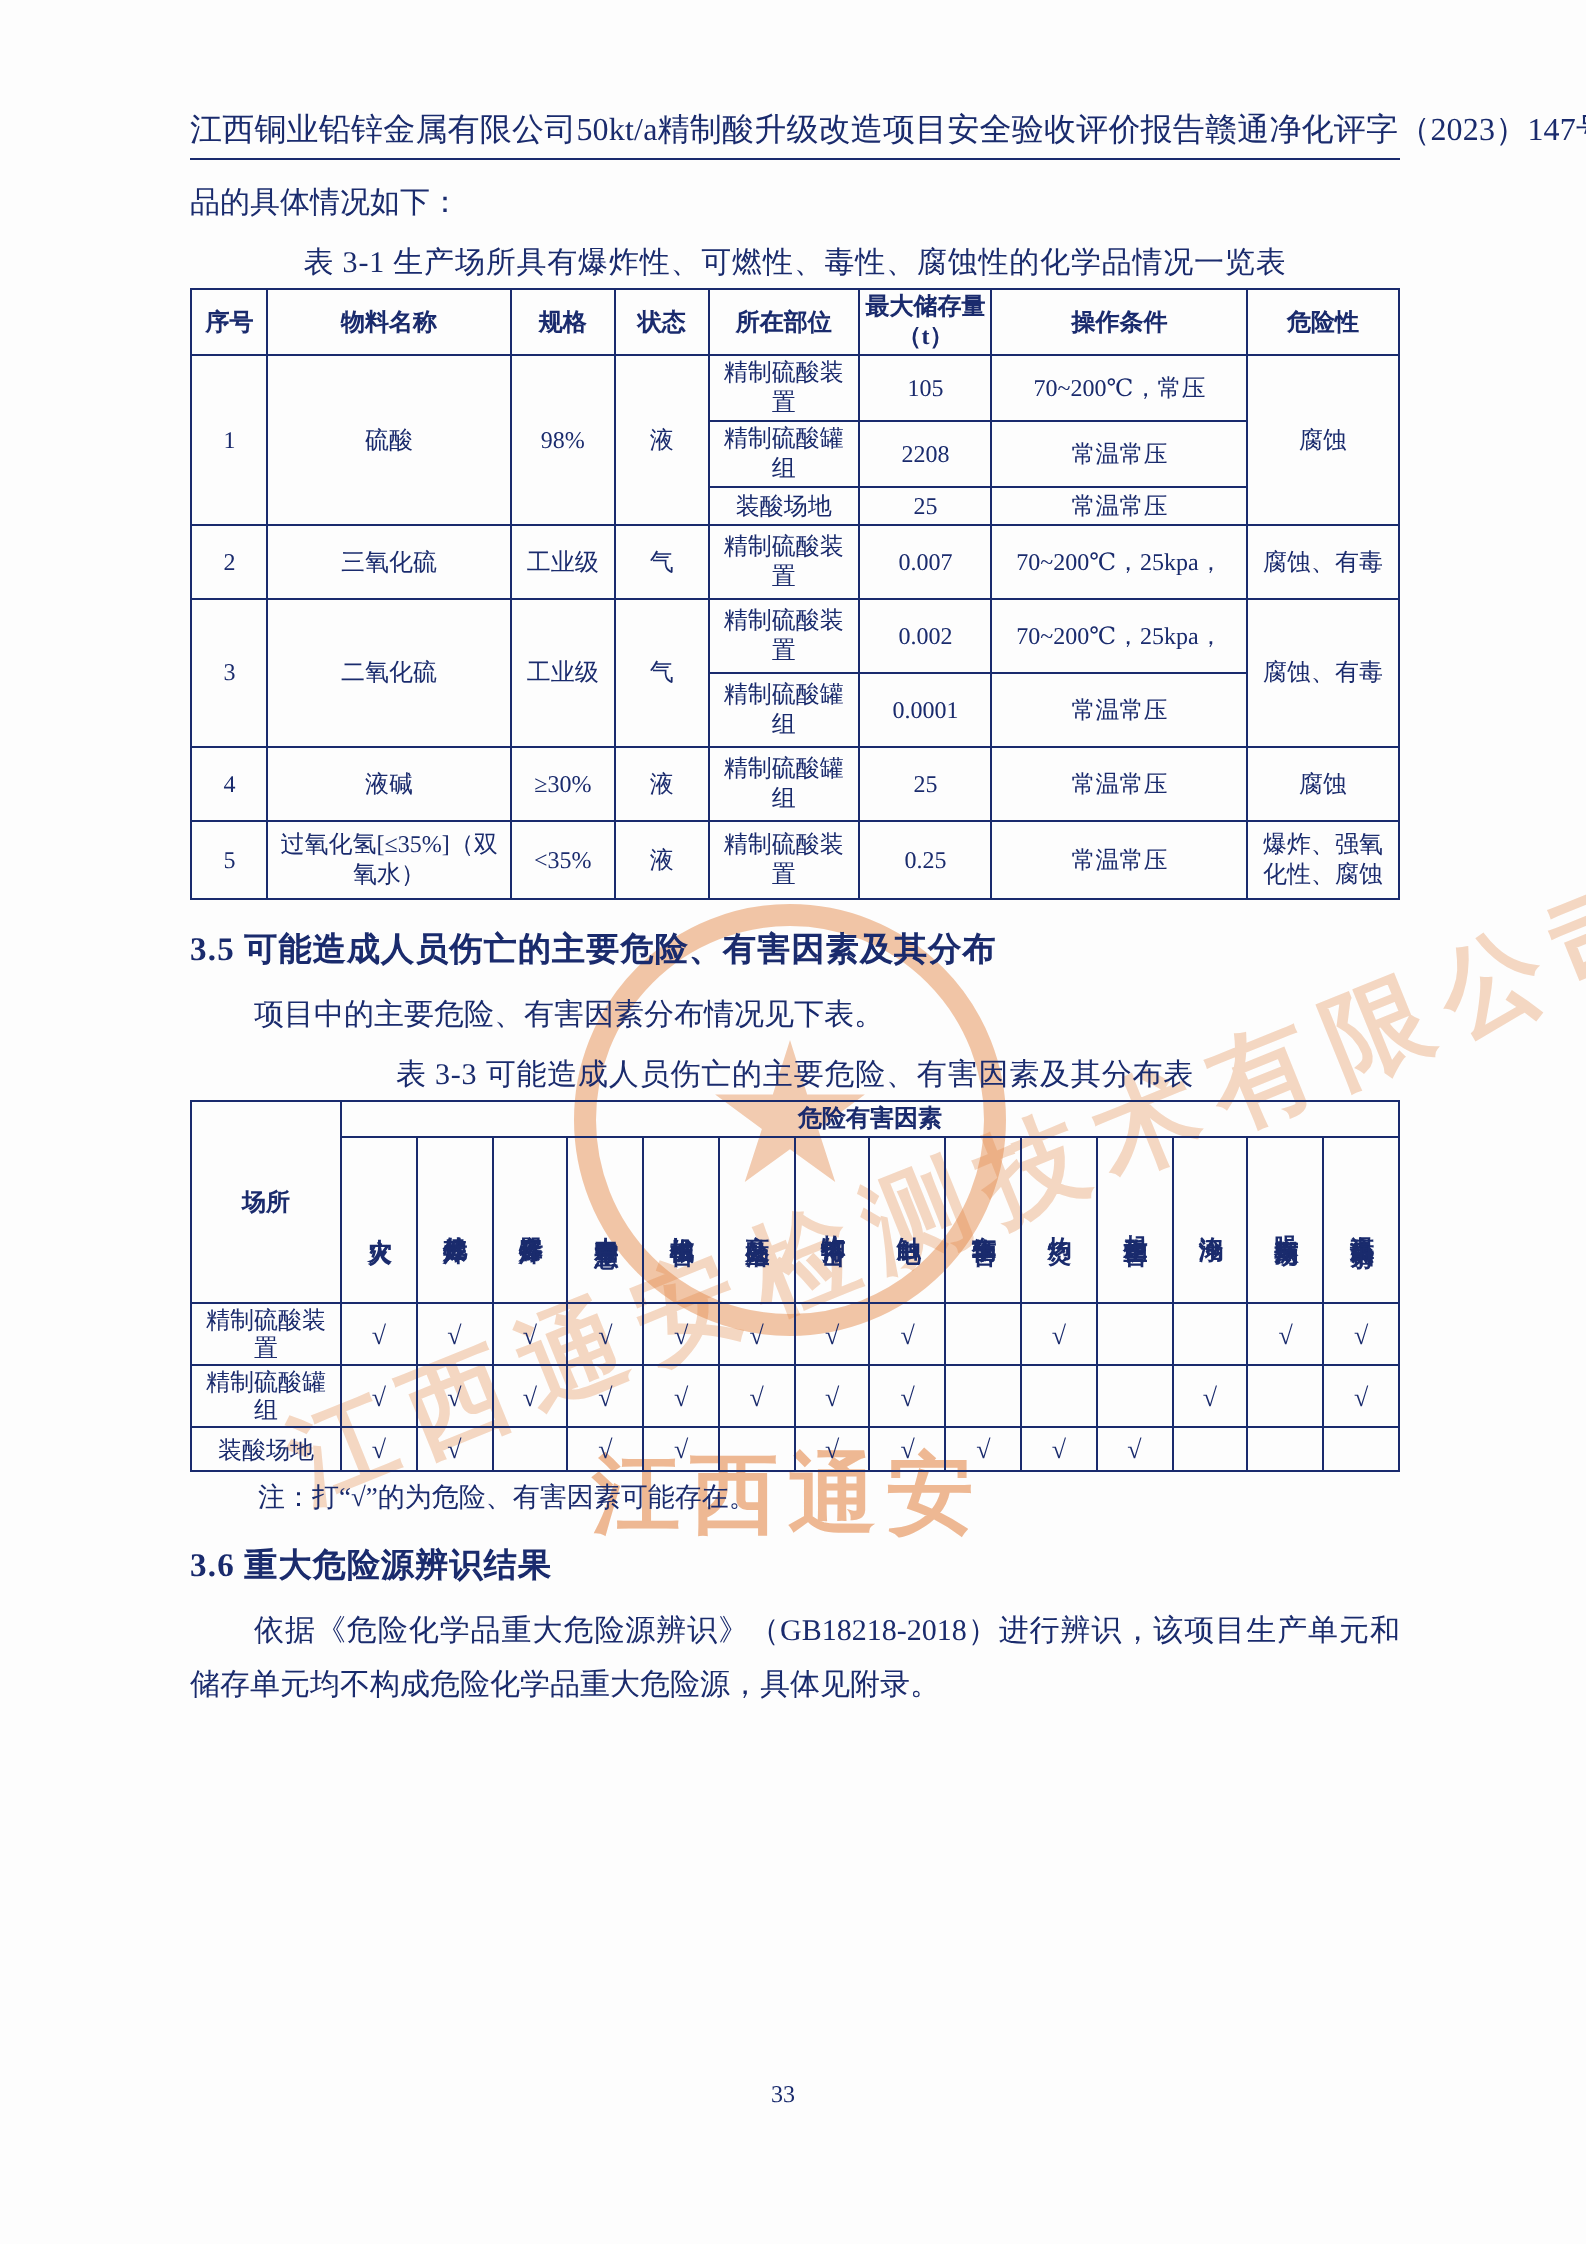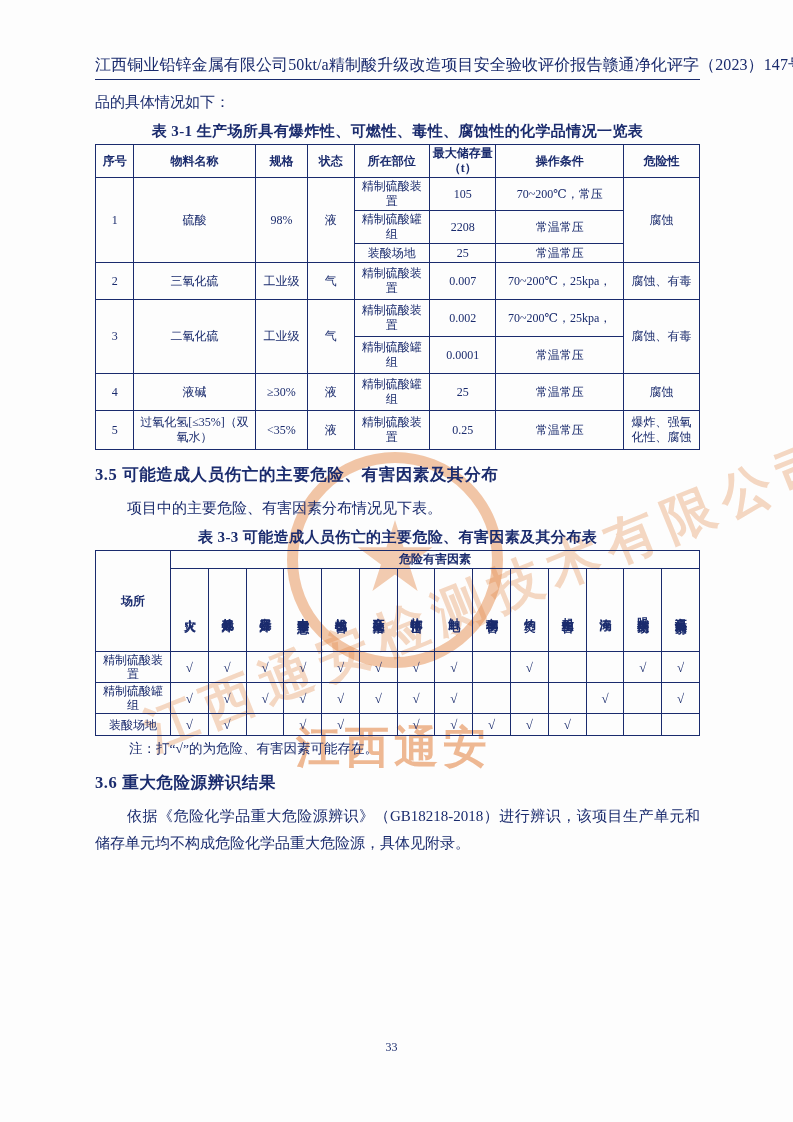--- a/index.html
+++ b/index.html
@@ -38,21 +38,21 @@
   
   .para {
     font-size: 15px;
     line-height: 27px;
     margin-top: 9px;
     text-align: justify;
   }
   .para.indent { text-indent: 32px; }
   .tbl-caption {
     font-size: 15px;
-    font-weight: bold;
+    font-weight: normal;
     text-align: center;
     margin: 6px 0 3px 0;
     letter-spacing: 0.4px;
   }
   .sec-title {
     font-size: 16.5px;
     font-weight: bold;
     margin: 14px 0 4px 0;
     letter-spacing: 0.6px;
   }

